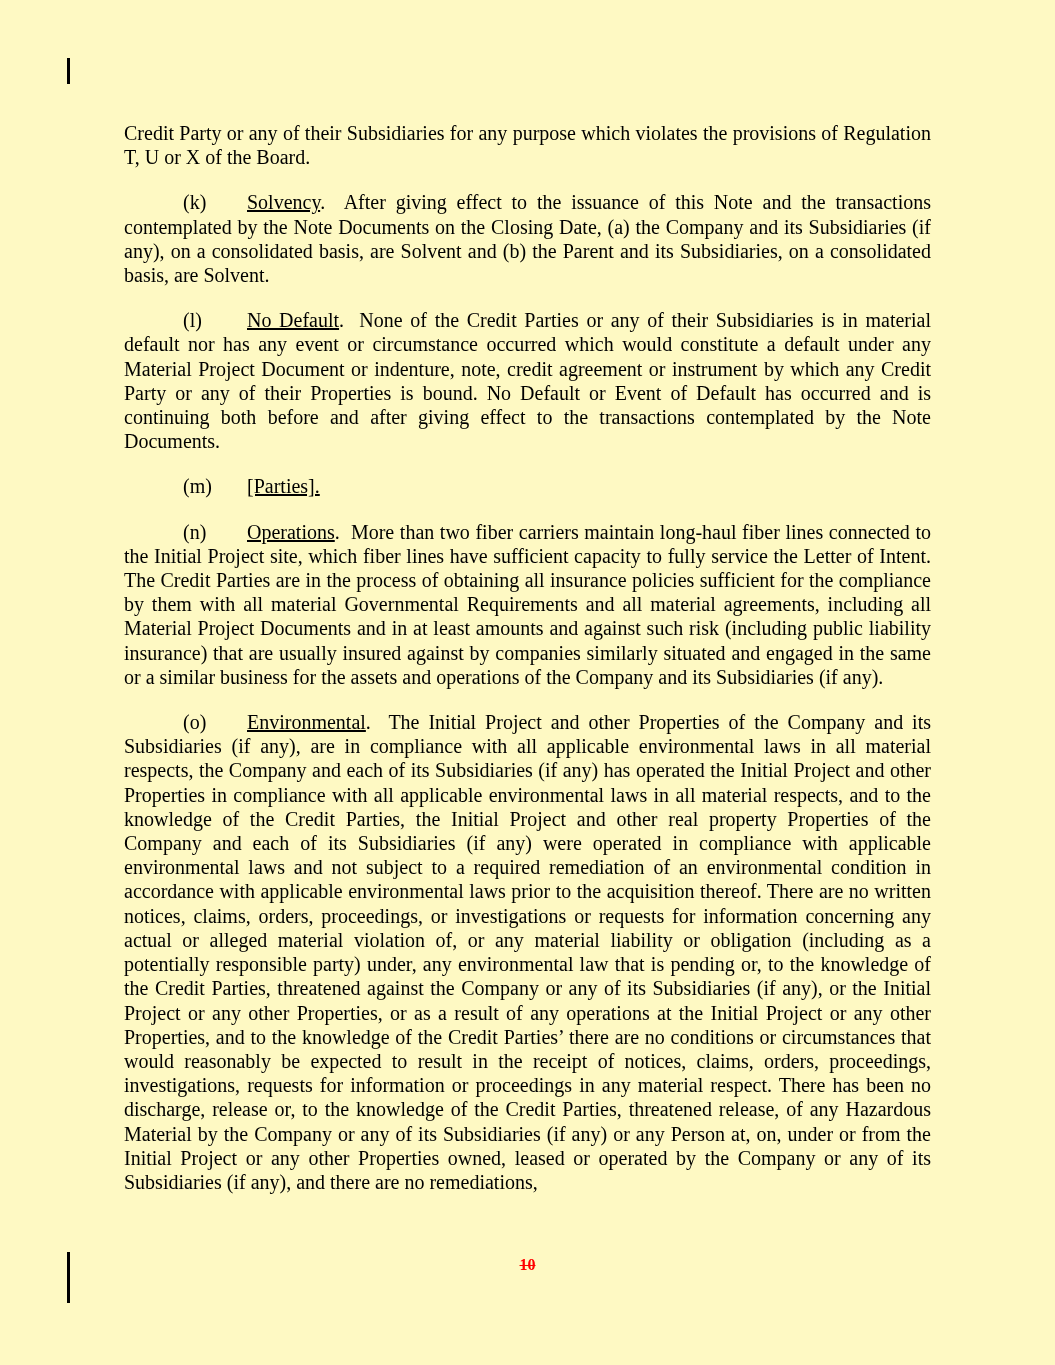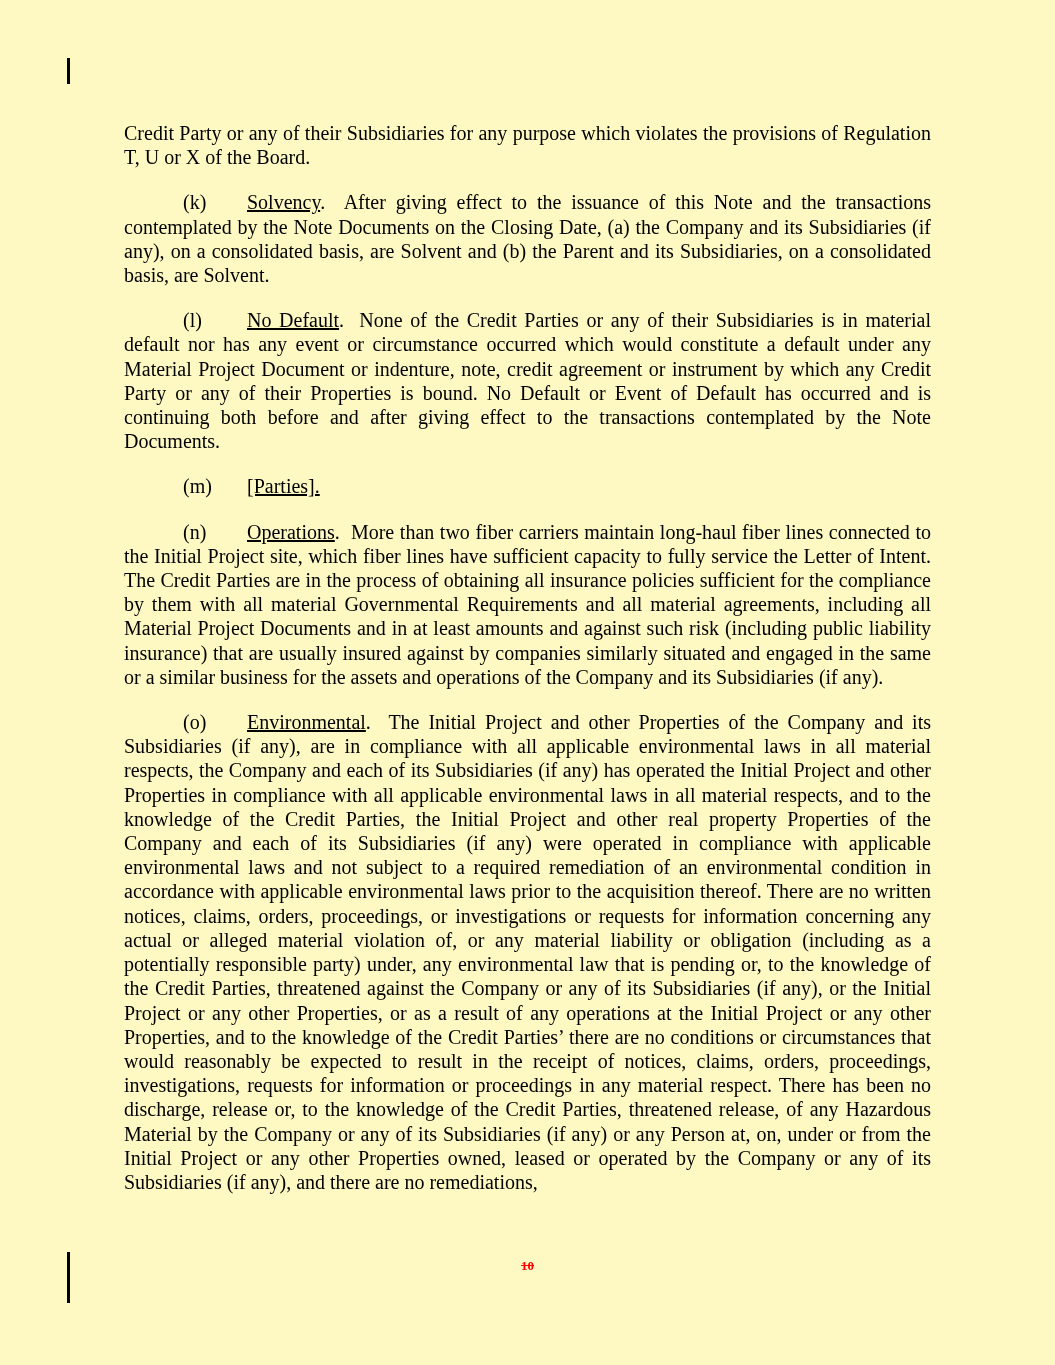--- a/index.html
+++ b/index.html
@@ -42,21 +42,21 @@
   }
   .sec-heading { text-decoration: underline; }
   .footer {
     position: absolute;
     top: 1256px;
     left: 0;
     width: 1055px;
     text-align: center;
   }
   .page-number {
-    font-size: 13px;
+    font-size: 16px;
     font-weight: bold;
     text-decoration: line-through;
   }
 </style>
 </head>
 <body>
 
 <div class="page">
   <div class="revision-bar top"></div>
   <div class="revision-bar bottom"></div>

